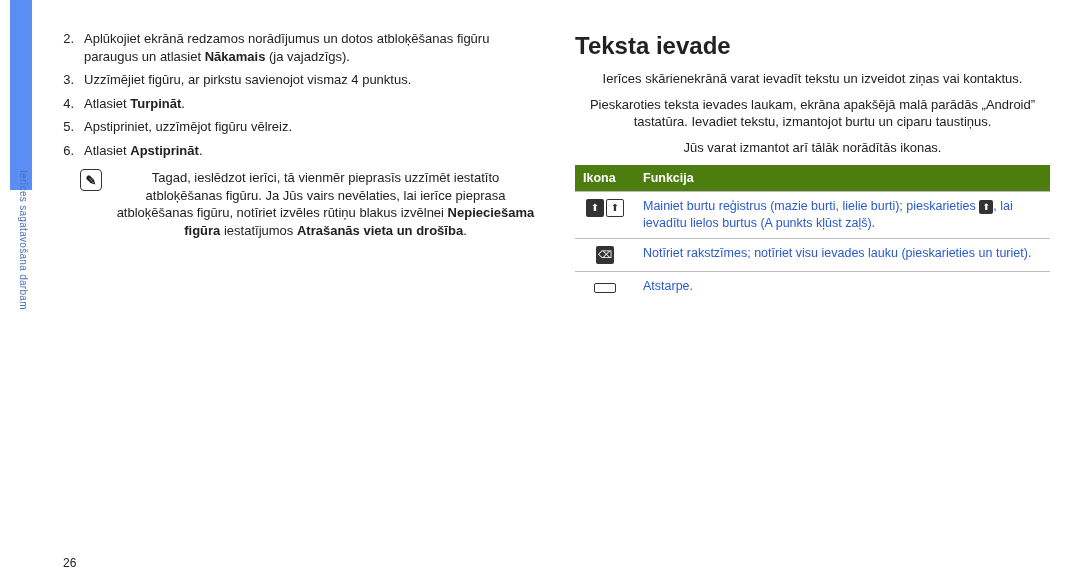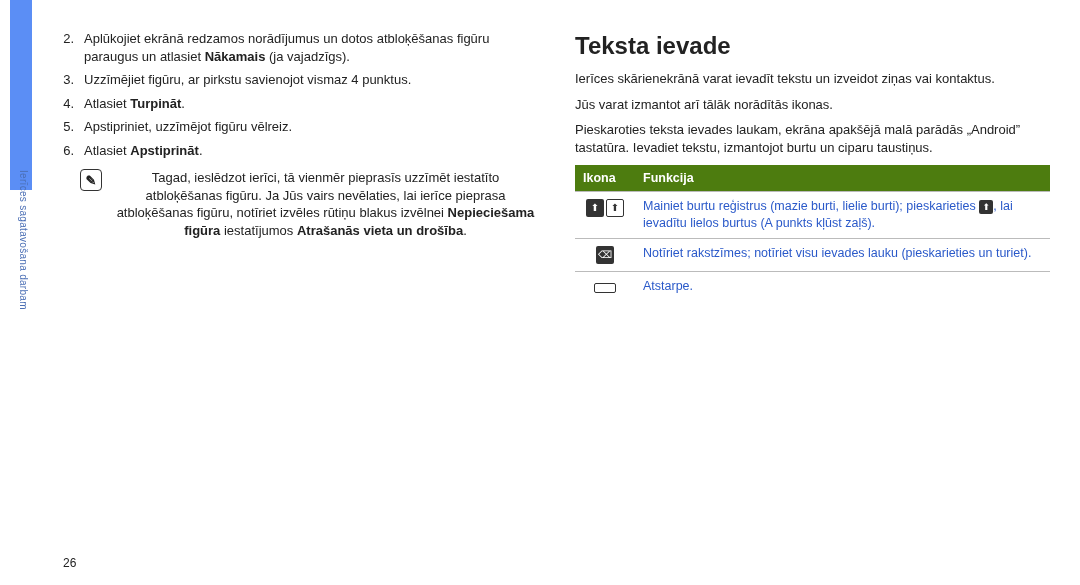--- a/index.html
+++ b/index.html
@@ -87,21 +87,21 @@
     font-size: 24px;
     font-weight: bold;
     margin-bottom: 8px;
   }
   h2.sub {
     color: #2a59c9;
     font-size: 16px;
     font-weight: bold;
     margin: 12px 0 6px 0;
   }
-  .para { margin-bottom: 8px; }
+  .para { margin-bottom: 8px; text-align: center; }
   table.icons {
     width: 100%;
     border-collapse: collapse;
     font-size: 12.5px;
     margin-top: 6px;
   }
   table.icons th {
     background: #4d7c0f;
     color: #fff;
     text-align: left;
@@ -208,22 +208,22 @@
       <div>
         <span>Tagad, ieslēdzot ierīci, tā vienmēr pieprasīs uzzīmēt iestatīto atbloķēšanas figūru. Ja Jūs vairs nevēlaties, lai ierīce pieprasa atbloķēšanas figūru, notīriet izvēles rūtiņu blakus izvēlnei </span><b>Nepieciešama figūra</b><span> iestatījumos </span><b>Atrašanās vieta un drošība</b><span>.</span>
       </div>
     </div>
   </div>
 
   <div class="col">
     <h1 class="sec">Teksta ievade</h1>
     <p class="para">Ierīces skārienekrānā varat ievadīt tekstu un izveidot ziņas vai kontaktus.</p>
 
+    <p class="para">Pieskaroties teksta ievades laukam, ekrāna apakšējā malā parādās „Android” tastatūra. Ievadiet tekstu, izmantojot burtu un ciparu taustiņus.</p>
     <p class="para">Jūs varat izmantot arī tālāk norādītās ikonas.</p>
-    <p class="para">Pieskaroties teksta ievades laukam, ekrāna apakšējā malā parādās „Android” tastatūra. Ievadiet tekstu, izmantojot burtu un ciparu taustiņus.</p>
 
     <table class="icons">
       <thead>
         <tr>
           <th>Ikona</th>
           <th>Funkcija</th>
         </tr>
       </thead>
       <tbody>
         <tr>

